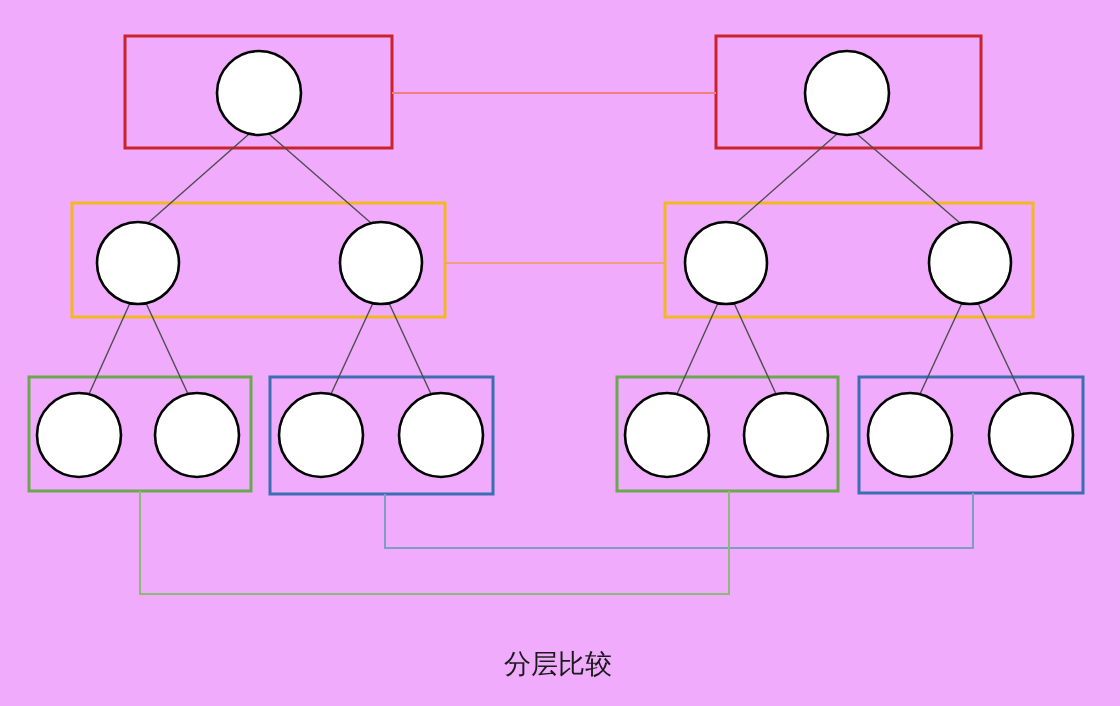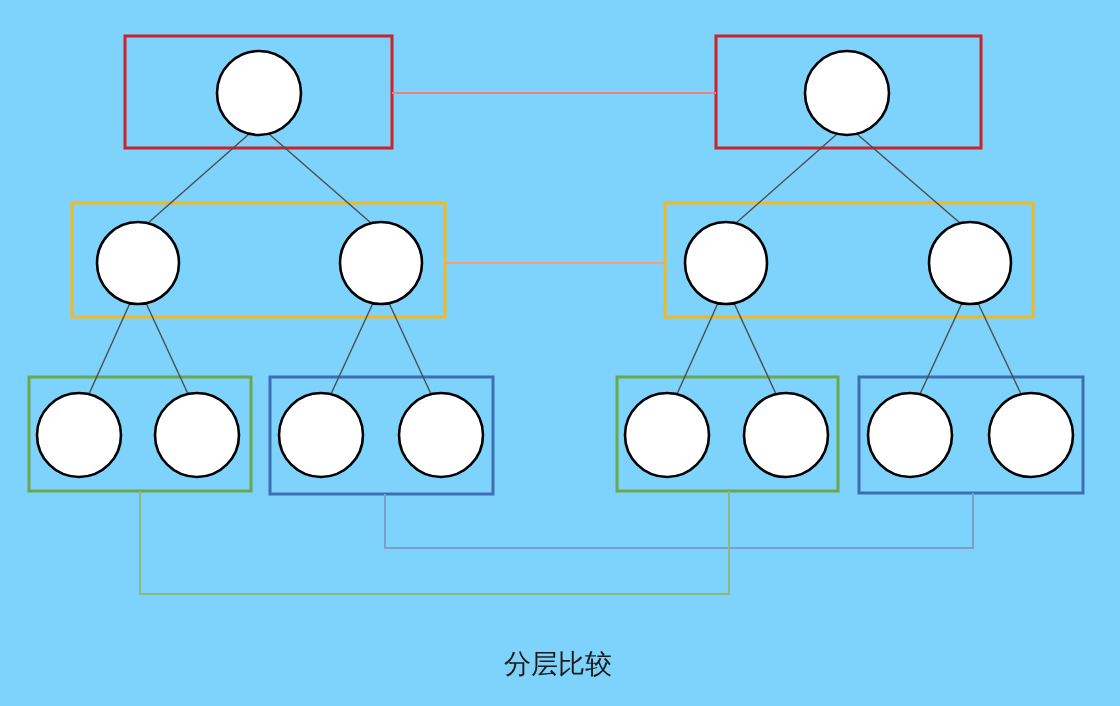--- a/index.html
+++ b/index.html
@@ -8,21 +8,21 @@
     padding: 0;
     background: #ffffff;
   }
   body {
     font-family: "DejaVu Sans", "Liberation Sans", sans-serif;
   }
   #canvas-wrap {
     position: relative;
     width: 1120px;
     height: 706px;
-    background: #7dd3fc;
+    background: #f0abfc;
     overflow: hidden;
   }
   #diagram-svg {
     position: absolute;
     top: 0;
     left: 0;
     width: 1120px;
     height: 706px;
     display: block;
   }

